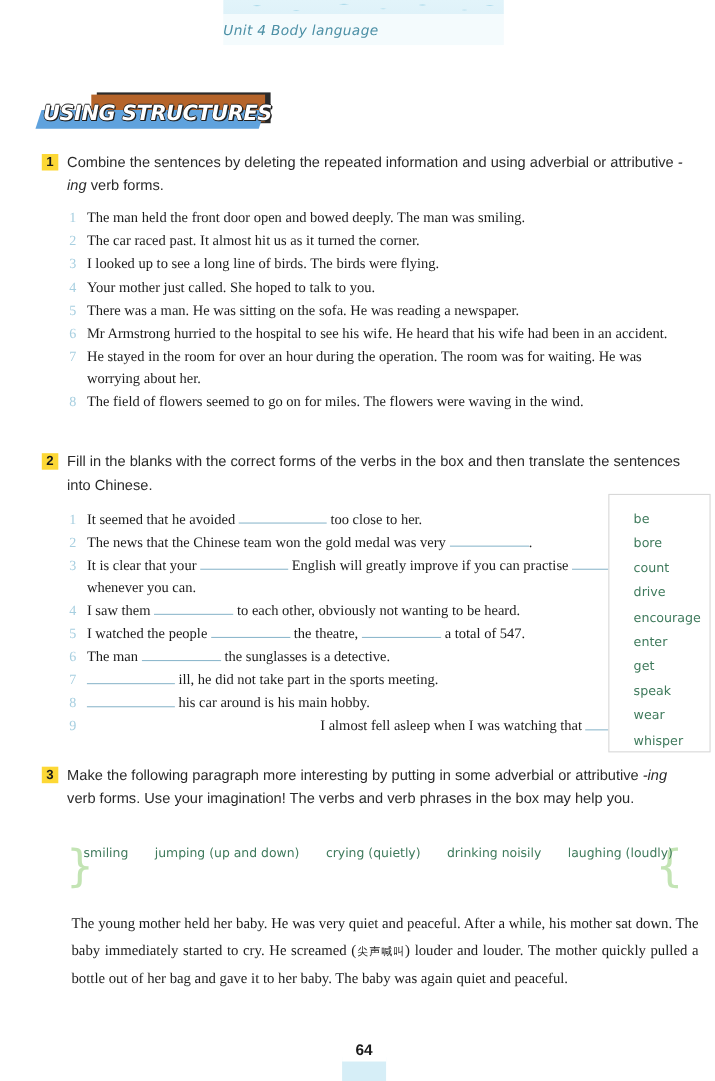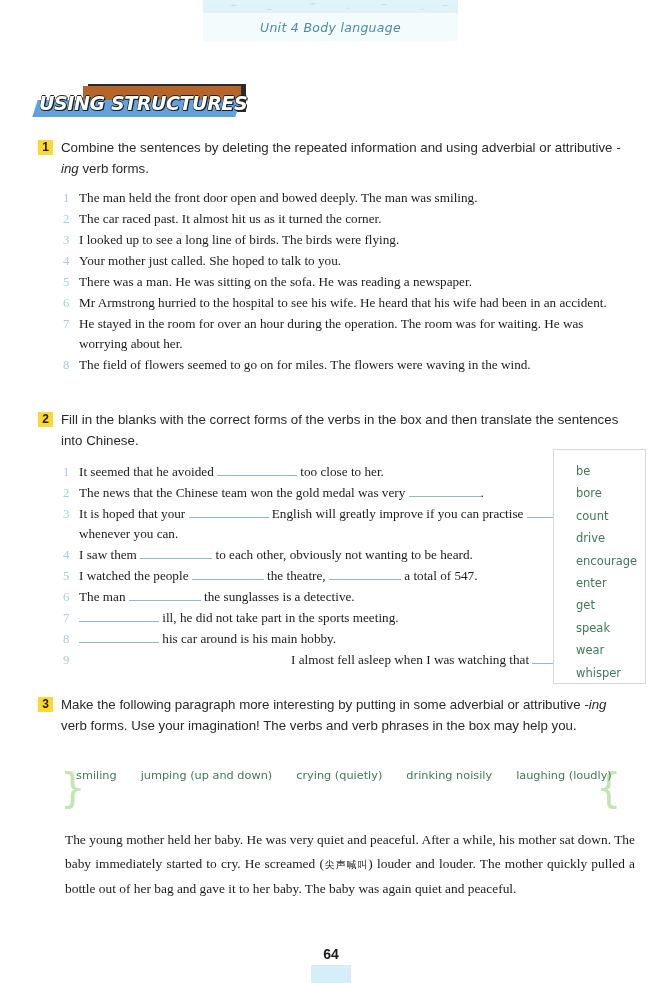--- a/index.html
+++ b/index.html
@@ -39,21 +39,20 @@
       linear-gradient(#e2f4fa, #dff2f9);
   }
   .banner-strip {
     position: absolute;
     left: 0; top: 13px;
     width: 100%;
     height: 28px;
     background: #f4fbfd;
     display: flex;
     align-items: center;
-    justify-content: center;
   }
   .banner-title {
     font-family: "DejaVu Sans", sans-serif;
     font-style: italic;
     font-size: 12.5px;
     color: #4b8fa5;
     letter-spacing: 0.3px;
   }
 
   
@@ -356,21 +355,21 @@
       <div class="sub-text" style="width:445px;"><span>It seemed that he avoided</span> <span class="blank b-lg"></span> <span>too close to her.</span></div>
     </div>
 
     <div class="sub-item">
       <div class="sub-num">2</div>
       <div class="sub-text" style="width:445px;"><span>The news that the Chinese team won the gold medal was very</span> <span class="blank b-md"></span><span>.</span></div>
     </div>
 
     <div class="sub-item">
       <div class="sub-num">3</div>
-      <div class="sub-text" style="width:445px;"><span>It is hoped that your</span> <span class="blank b-lg"></span> <span>English will greatly improve if you can practise</span> <span class="blank b-md"></span> <span>whenever you can.</span></div>
+      <div class="sub-text" style="width:445px;"><span>It is clear that your</span> <span class="blank b-lg"></span> <span>English will greatly improve if you can practise</span> <span class="blank b-md"></span> <span>whenever you can.</span></div>
     </div>
 
     <div class="sub-item">
       <div class="sub-num">4</div>
       <div class="sub-text" style="width:445px;"><span>I saw them</span> <span class="blank b-md"></span> <span>to each other, obviously not wanting to be heard.</span></div>
     </div>
 
     <div class="sub-item">
       <div class="sub-num">5</div>
       <div class="sub-text" style="width:445px;"><span>I watched the people</span> <span class="blank b-md"></span> <span>the theatre,</span> <span class="blank b-md"></span> <span>a total of 547.</span></div>

